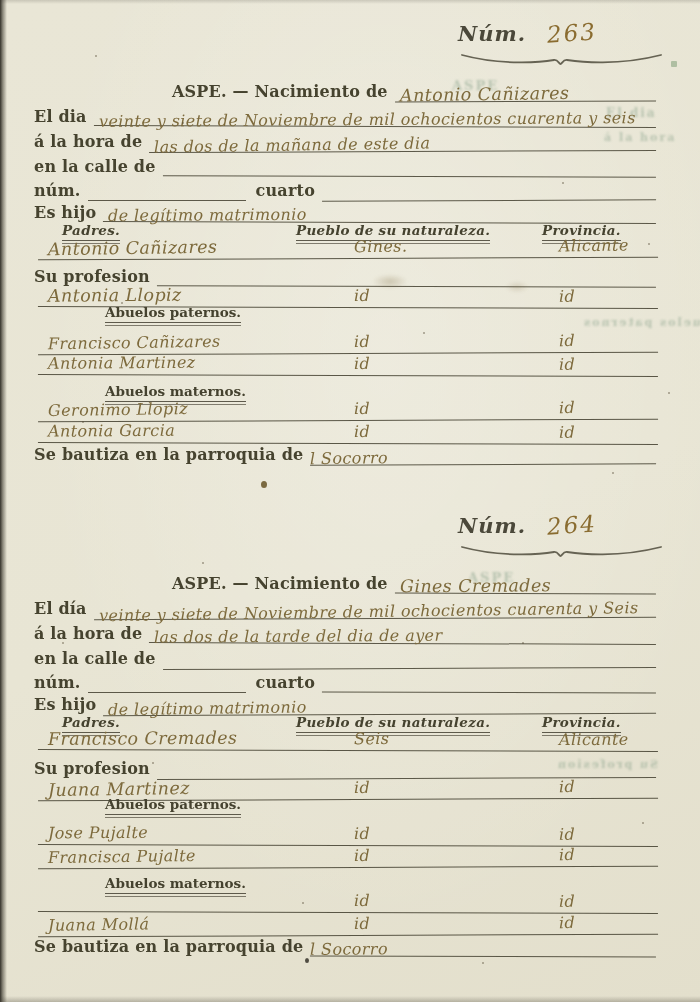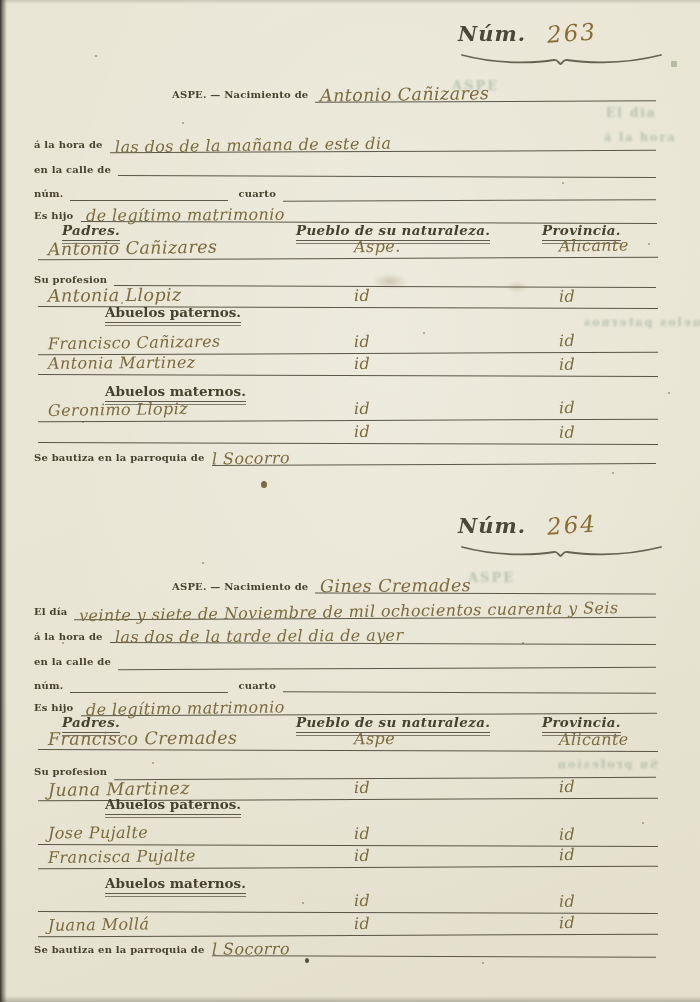--- a/index.html
+++ b/index.html
@@ -20,21 +20,21 @@
   #rec1{top:18px;} #rec2{top:510px;}
 
   
   .numrow{position:absolute;top:2px;left:458px;width:220px;height:34px;white-space:nowrap;}
   .num-label{font-style:italic;font-weight:bold;font-size:21px;color:#4b483a;letter-spacing:1px;}
   .num-value{font-style:italic;font-size:23px;color:#8a6c30;margin-left:16px;display:inline-block;transform:rotate(-4deg);letter-spacing:2px;}
   .brace{position:absolute;top:33px;left:458px;width:207px;height:16px;}
 
   
   .frow{position:absolute;right:44px;height:26px;display:flex;align-items:flex-end;}
-  .lbl{font-weight:bold;font-size:10px;color:#46432f;white-space:nowrap;padding-right:7px;letter-spacing:.2px;line-height:1;padding-bottom:2px;}
+  .lbl{font-weight:bold;font-size:16px;color:#46432f;white-space:nowrap;padding-right:7px;letter-spacing:.2px;line-height:1;padding-bottom:2px;}
   .entry{flex:1;border-bottom:1.4px solid rgba(72,68,52,.88);height:100%;display:flex;align-items:flex-end;padding:0 5px;min-width:0;}
   .entry-fixed{flex:0 0 148px;}
   .hw{font-style:italic;font-size:16px;color:#7d6a3c;white-space:nowrap;position:relative;top:3px;letter-spacing:.4px;display:inline-block;transform:rotate(-.6deg);}
   .hw-lg{font-size:17.5px;}
   .tilt-a{transform:rotate(-.25deg);} .tilt-b{transform:rotate(.2deg);}
 
   .r-title{top:58px;left:172px;}
   .r-day{top:83px;left:34px;}
   .r-hour{top:108px;left:34px;}
   .r-street{top:133px;left:34px;justify-content:center;}
@@ -102,20 +102,26 @@
       <path d="M4,4 C45,15 85,11 96,9 C100,8.5 101,13 102.5,13 C104,13 105,8.5 109,9 C122,11 160,15 203,4" fill="none" stroke="#4f4b3c" stroke-width="1.8" stroke-linecap="round" opacity="0.85"></path>
     </svg>
 
     <div class="frow r-title">
       <span class="lbl">ASPE. — Nacimiento de</span>
       <span class="entry tilt-a">
           <span class="hw hw-lg">Antonio Cañizares</span>
         </span>
     </div>
 
+    <div class="frow r-day">
+      <span class="lbl">El dia</span>
+      <span class="entry tilt-b">
+          <span class="hw">veinte y siete de Noviembre de mil ochocientos cuarenta y seis</span>
+        </span>
+    </div>
 
     <div class="frow r-hour">
       <span class="lbl">á la hora de</span>
       <span class="entry tilt-a">
           <span class="hw">las dos de la mañana de este dia</span>
         </span>
     </div>
 
     <div class="frow r-street">
       <span class="lbl">en la calle de</span>
@@ -143,21 +149,21 @@
     </div>
 
     <div class="headers">
       <span class="hcol h1 dbl">Padres.</span>
       <span class="hcol h2 dbl">Pueblo de su naturaleza.</span>
       <span class="hcol h3 dbl">Provincia.</span>
     </div>
 
     <div class="prow p-father tilt-a">
       <span class="hw pc1 hw-lg">Antonio Cañizares</span>
-      <span class="hw pc2">Aspe.</span>
+      <span class="hw pc2">Gines.</span>
       <span class="hw pc3">Alicante</span>
     </div>
 
     <div class="frow r-prof">
       <span class="lbl">Su profesion</span>
       <span class="entry tilt-b">
           <span class="hw"></span>
         </span>
     </div>
 
@@ -181,20 +187,21 @@
     </div>
 
     <span class="slabel s-mat dbl">Abuelos maternos.</span>
 
     <div class="prow p-mgf tilt-a">
       <span class="hw pc1">Geronimo Llopiz</span>
       <span class="hw pc2">id</span>
       <span class="hw pc3">id</span>
     </div>
     <div class="prow p-mgm tilt-b">
+      <span class="hw pc1">Antonia Garcia</span>
       <span class="hw pc2">id</span>
       <span class="hw pc3">id</span>
     </div>
 
     <div class="frow r-baut">
       <span class="lbl">Se bautiza en la parroquia de</span>
       <span class="entry tilt-a">
           <span class="hw">l Socorro</span>
         </span>
     </div>
@@ -256,21 +263,21 @@
     </div>
 
     <div class="headers">
       <span class="hcol h1 dbl">Padres.</span>
       <span class="hcol h2 dbl">Pueblo de su naturaleza.</span>
       <span class="hcol h3 dbl">Provincia.</span>
     </div>
 
     <div class="prow p-father tilt-b">
       <span class="hw pc1 hw-lg">Francisco Cremades</span>
-      <span class="hw pc2">Aspe</span>
+      <span class="hw pc2">Seis</span>
       <span class="hw pc3">Alicante</span>
     </div>
 
     <div class="frow r-prof">
       <span class="lbl">Su profesion</span>
       <span class="entry tilt-a">
           <span class="hw"></span>
         </span>
     </div>
 

